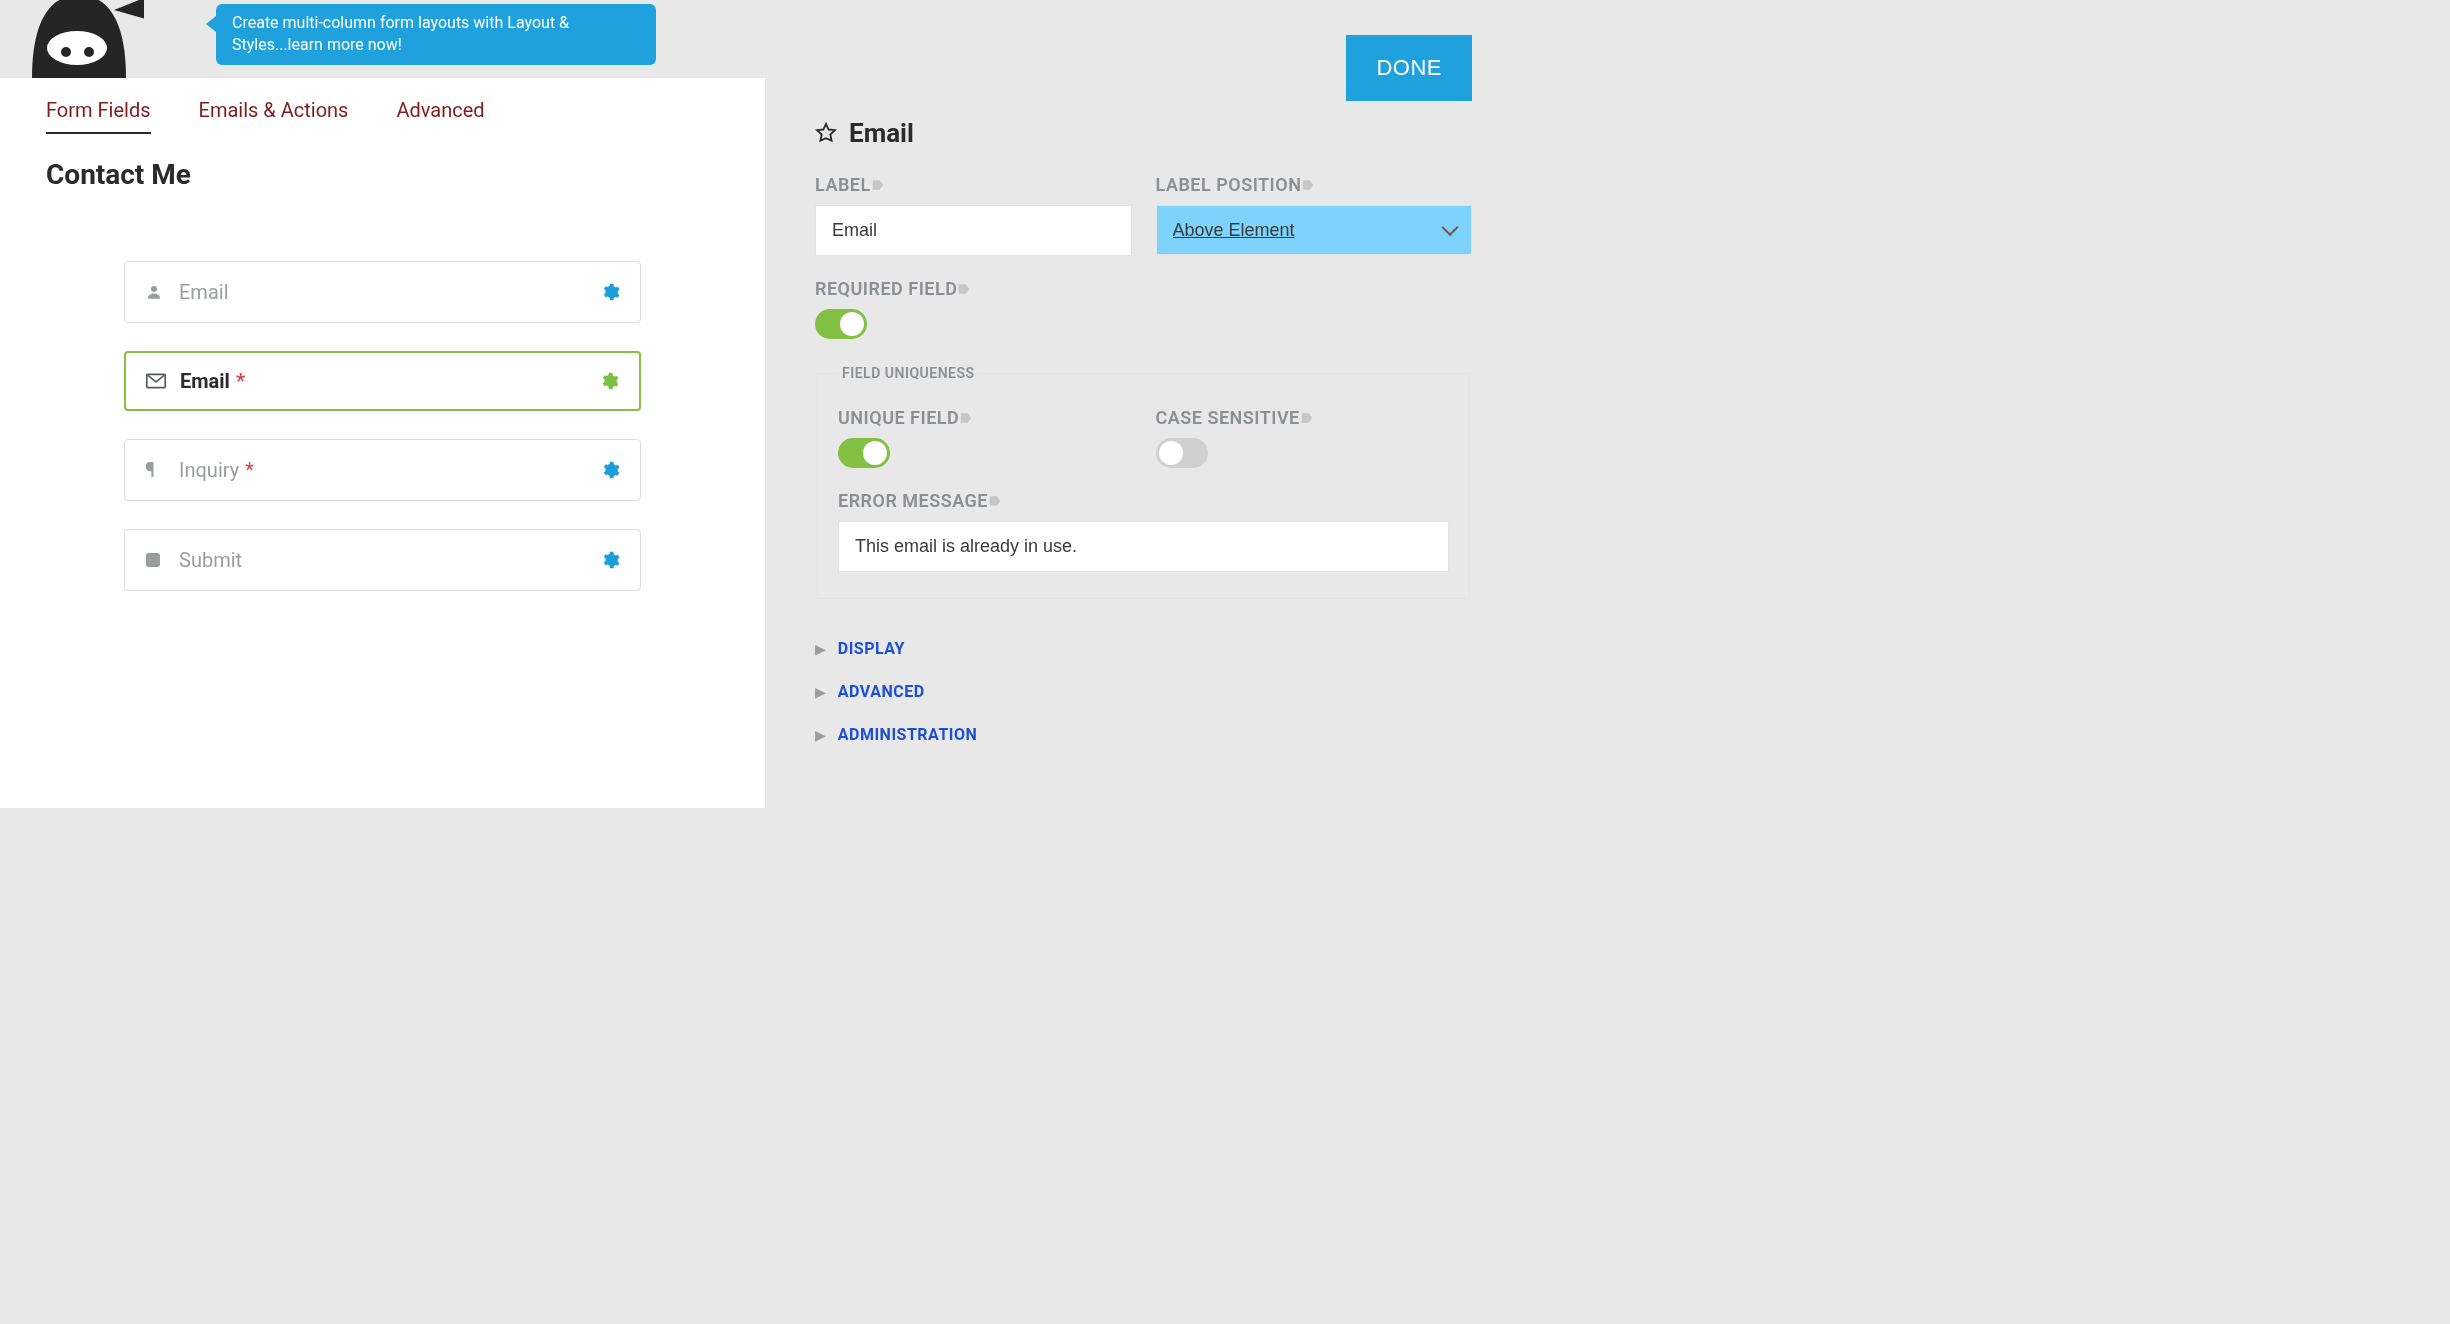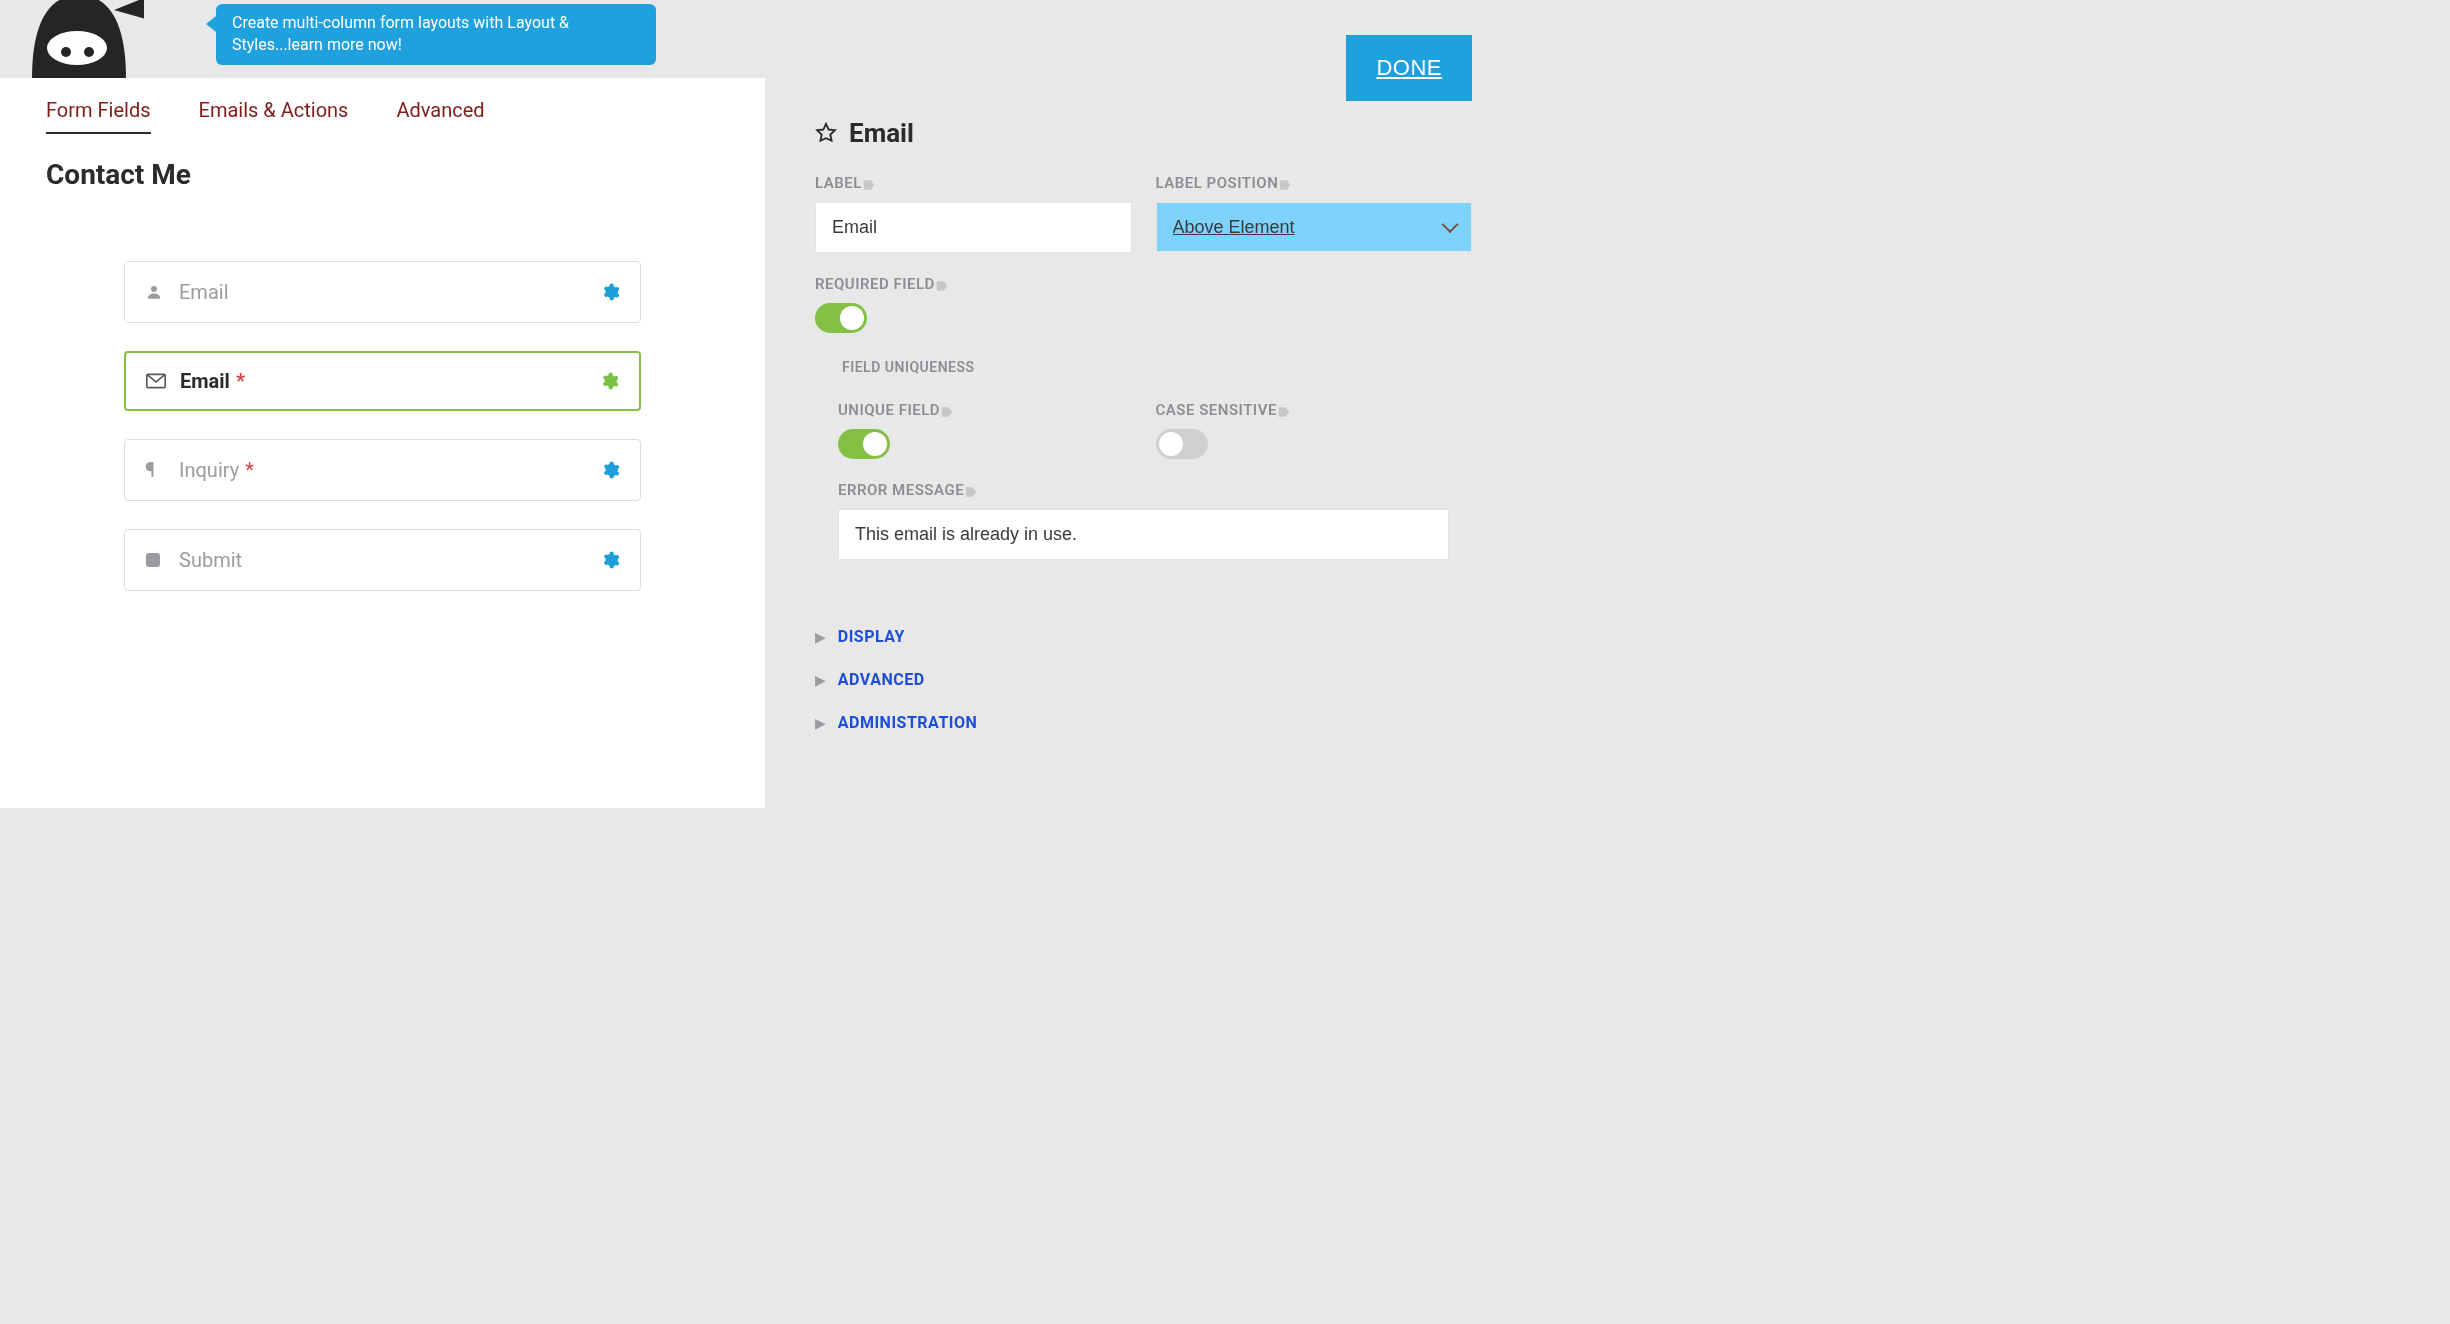--- a/index.html
+++ b/index.html
@@ -19,21 +19,21 @@
   html,body{margin:0;padding:0;font-family:-apple-system,BlinkMacSystemFont,"Segoe UI",Roboto,Helvetica,Arial,sans-serif;color:var(--text);}
   body{background:var(--bg-grey);width:1500px;height:808px;overflow:hidden;position:relative;}
 
   
   .logo-wrap{position:absolute;left:14px;top:-10px;z-index:5;}
 
   .promo{position:absolute;left:216px;top:4px;background:var(--blue);color:#fff;padding:8px 16px 10px 16px;border-radius:6px;font-size:16px;line-height:1.35;max-width:440px;z-index:6;}
   .promo::before{content:"";position:absolute;left:-10px;top:12px;width:0;height:0;border-top:8px solid transparent;border-bottom:8px solid transparent;border-right:10px solid var(--blue);}
 
   
-  .done-btn{position:absolute;right:28px;top:35px;background:var(--blue);color:#fff;border:none;padding:20px 30px;font-size:22px;font-weight:500;letter-spacing:0.5px;cursor:pointer;text-decoration:underline;}
+  .done-btn{position:absolute;right:28px;top:35px;background:var(--blue);color:#fff;border:none;padding:20px 30px;font-size:22px;font-weight:500;letter-spacing:0.5px;cursor:pointer;}
 
   
   .left-pane{position:absolute;top:78px;left:0;width:765px;bottom:0;background:var(--bg-white);padding:20px 46px 20px 46px;}
 
   .tabs{display:flex;gap:48px;border:none;margin-bottom:24px;}
   .tab{font-size:20px;color:#7f1d1d;padding-bottom:12px;cursor:pointer;position:relative;}
   .tab.selected{font-weight:400;}
   .tab.selected::after{content:"";position:absolute;left:0;right:0;bottom:0;height:2px;background:#2b2b2b;}
 
   .form-title{font-size:28px;font-weight:700;margin:0 0 70px 0;}
@@ -51,21 +51,21 @@
   .ico{display:inline-flex;align-items:center;justify-content:center;}
 
   
   .right-pane{position:absolute;top:118px;left:815px;right:28px;bottom:0;}
 
   .panel-head{display:flex;align-items:center;gap:12px;margin-bottom:26px;}
   .panel-head .title{font-size:26px;font-weight:700;}
 
   .grid2{display:flex;gap:24px;margin-bottom:22px;}
   .col{flex:1;}
-  .lbl{font-size:15px;letter-spacing:0.5px;color:var(--muted);font-weight:600;margin-bottom:10px;display:flex;align-items:flex-end;}
+  .lbl{font-size:18px;letter-spacing:0.5px;color:var(--muted);font-weight:600;margin-bottom:10px;display:flex;align-items:center;}
 
   .txt-input{width:100%;border:1px solid var(--panel-border);background:#fff;padding:14px 16px;font-size:18px;color:#3a3a3a;}
 
   .select-wrap{position:relative;}
   .select-wrap select{width:100%;border:1px solid var(--panel-border);background:#7dd3fc;padding:14px 40px 14px 16px;font-size:18px;color:#3a3a3a;appearance:none;text-decoration:underline;-webkit-appearance:none;}
   .select-wrap::after{content:"";position:absolute;right:16px;top:50%;width:10px;height:10px;border-right:2px solid #7b4e3b;border-bottom:2px solid #7b4e3b;transform:translateY(-70%) rotate(45deg);}
 
   .toggle{width:52px;height:30px;border-radius:30px;position:relative;cursor:pointer;}
   .toggle .knob{position:absolute;top:3px;width:24px;height:24px;border-radius:50%;background:#fff;transition:left .15s;}
   .toggle.on{background:var(--green);}

